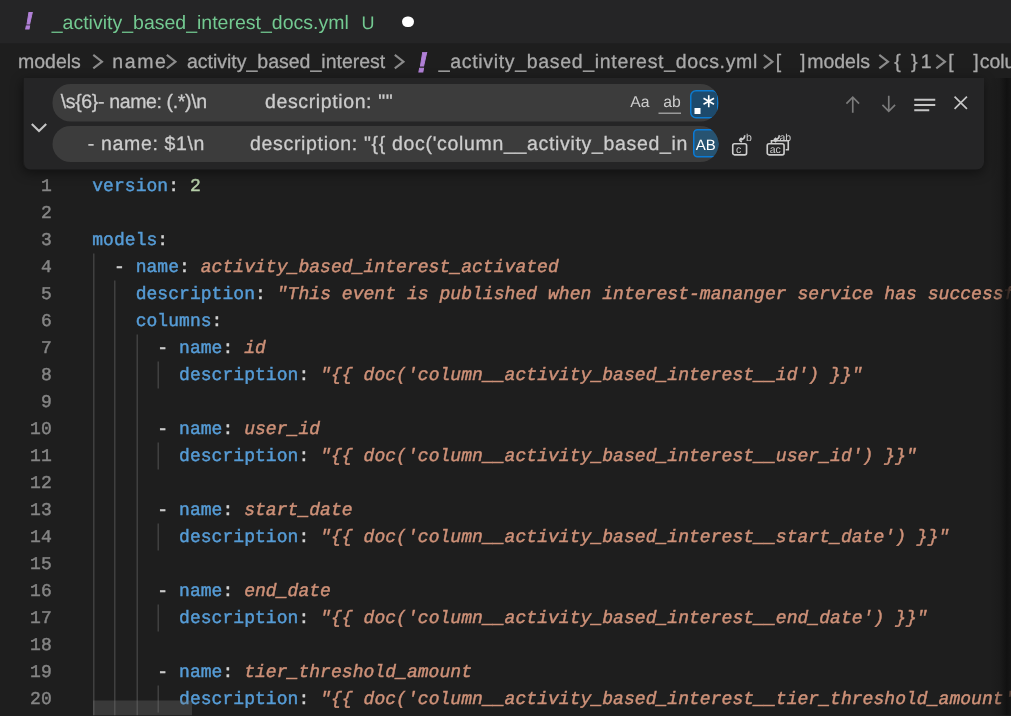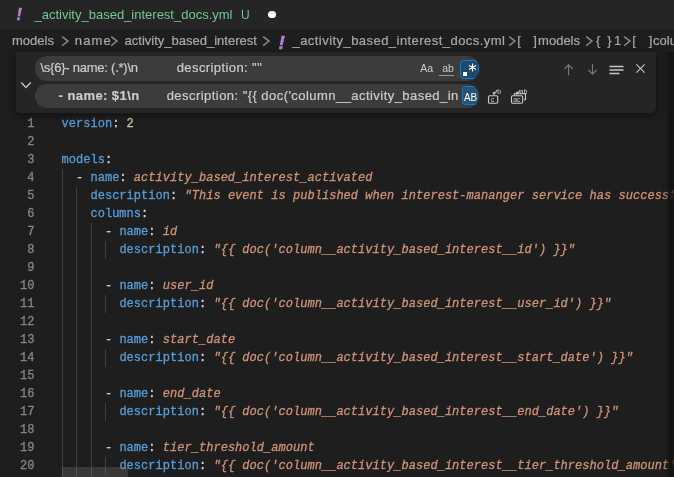--- a/index.html
+++ b/index.html
@@ -150,21 +150,21 @@
 
     <svg class="icon" style="left:592.5px; top:12.5px;" width="15" height="12" viewBox="0 0 15 12">
       <path d="M0.5 1.5h14M0.5 5h14M0.5 8.5h10" stroke="#c5c5c5" stroke-width="1.3" fill="none"></path>
     </svg>
 
     <svg class="icon" style="left:617px; top:9px;" width="15" height="15" viewBox="0 0 16 16">
       <path d="M3.6 3.6l8.8 8.8M12.4 3.6l-8.8 8.8" stroke="#c5c5c5" stroke-width="1.2" fill="none"></path>
     </svg>
 
     <div class="finput" style="top:31.5px; height:24px;">
-      <span class="ftext" style="left:23.9px; line-height:24px; letter-spacing:0.43px;font-weight:bold;">- name: $1\n</span>
+      <span class="ftext" style="left:23.9px; line-height:24px; letter-spacing:0.43px;">- name: $1\n</span>
       <span class="ftext" style="left:132px; line-height:24px; letter-spacing:0.45px;">description: "{{ doc('column__activity_based_in</span>
       <div class="abs" style="left:426.9px; top:2.7px; width:18px; height:18.7px; background:#275371; border:1px solid #0a7ad6; border-radius:3px; text-align:center;">
         <span style="color:#ffffff; font-size:10px; line-height:17px;">AB</span>
       </div>
     </div>
 
     <svg class="icon" style="left:471px; top:37px;" width="16" height="16" viewBox="0 0 16 16">
       <g stroke="#cccccc" stroke-width="1.1" fill="none">
         <rect x="1.5" y="6.8" width="9.2" height="7.4" rx="1.2"></rect>
         <path d="M9.5 1.2c0 2.2-1.6 3.1-3.6 3.1M5.9 4.3l1.6-1.4M5.9 4.3l1.6 1.4"></path>

